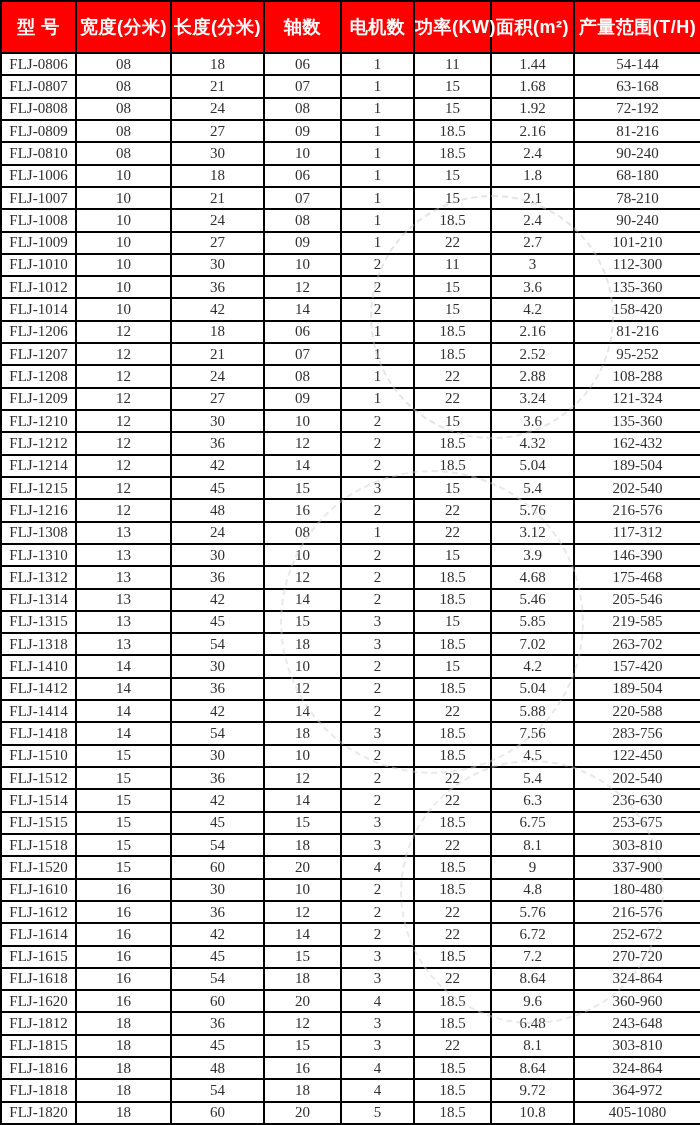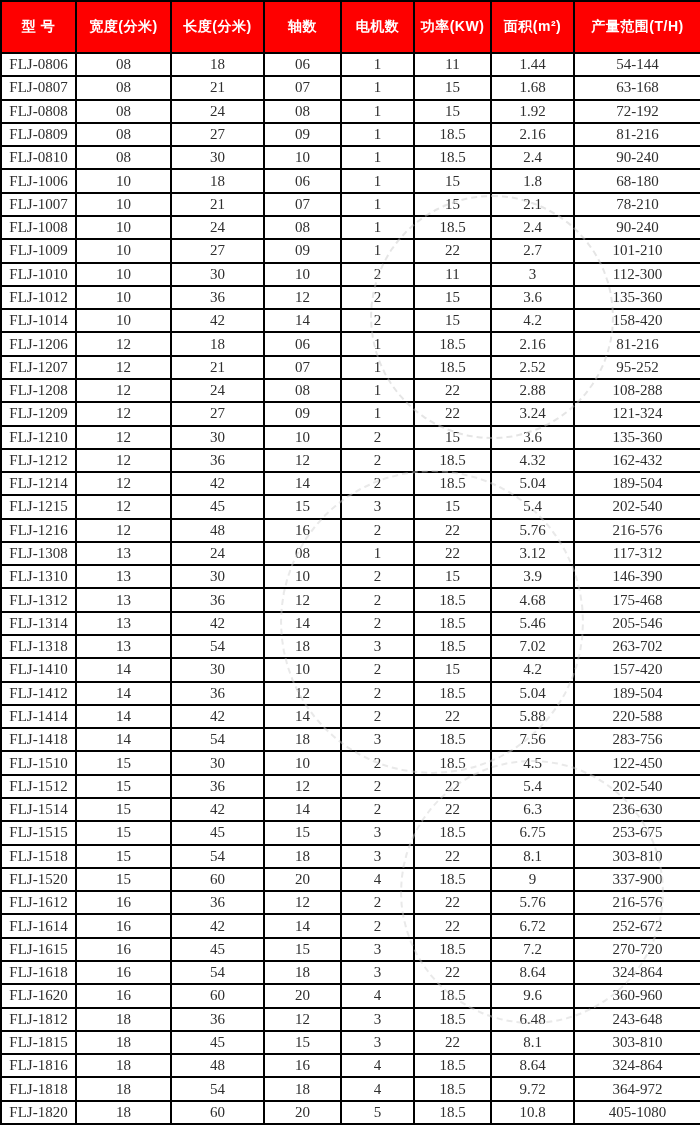--- a/index.html
+++ b/index.html
@@ -20,21 +20,21 @@
     height: 1125px;
     border-collapse: collapse;
     table-layout: fixed;
     font-family: "Liberation Serif", "DejaVu Serif", serif;
   }
   table.spec th {
     background: #fe0000;
     color: #ffffff;
     font-family: "Liberation Sans", "DejaVu Sans", sans-serif;
     font-weight: bold;
-    font-size: 14px;
+    font-size: 18px;
     height: 50px;
     border: 2px solid #000000;
     padding: 0;
     text-align: center;
     letter-spacing: 0.5px;
     white-space: nowrap;
   }
   table.spec td {
     border: 2px solid #000000;
     padding: 0;
@@ -333,20 +333,30 @@
           <td>FLJ-1314</td>
           <td>13</td>
           <td>42</td>
           <td>14</td>
           <td>2</td>
           <td>18.5</td>
           <td>5.46</td>
           <td>205-546</td>
         </tr>
         <tr>
+          <td>FLJ-1315</td>
+          <td>13</td>
+          <td>45</td>
+          <td>15</td>
+          <td>3</td>
+          <td>15</td>
+          <td>5.85</td>
+          <td>219-585</td>
+        </tr>
+        <tr>
           <td>FLJ-1318</td>
           <td>13</td>
           <td>54</td>
           <td>18</td>
           <td>3</td>
           <td>18.5</td>
           <td>7.02</td>
           <td>263-702</td>
         </tr>
         <tr>
@@ -441,20 +451,30 @@
         </tr>
         <tr>
           <td>FLJ-1520</td>
           <td>15</td>
           <td>60</td>
           <td>20</td>
           <td>4</td>
           <td>18.5</td>
           <td>9</td>
           <td>337-900</td>
+        </tr>
+        <tr>
+          <td>FLJ-1610</td>
+          <td>16</td>
+          <td>30</td>
+          <td>10</td>
+          <td>2</td>
+          <td>18.5</td>
+          <td>4.8</td>
+          <td>180-480</td>
         </tr>
         <tr>
           <td>FLJ-1612</td>
           <td>16</td>
           <td>36</td>
           <td>12</td>
           <td>2</td>
           <td>22</td>
           <td>5.76</td>
           <td>216-576</td>

